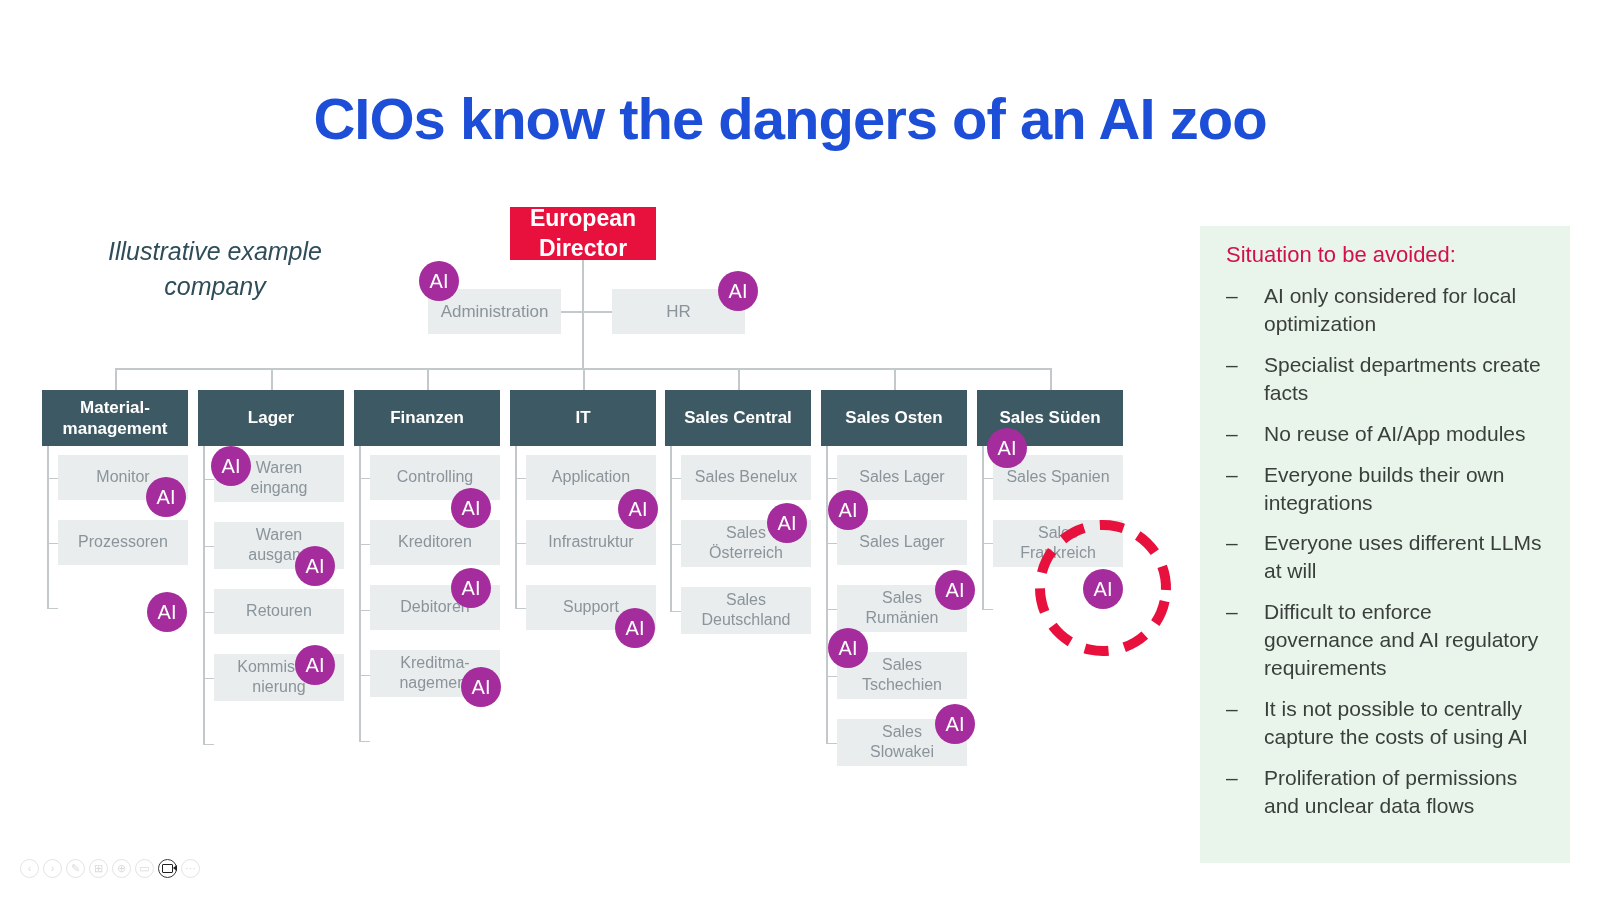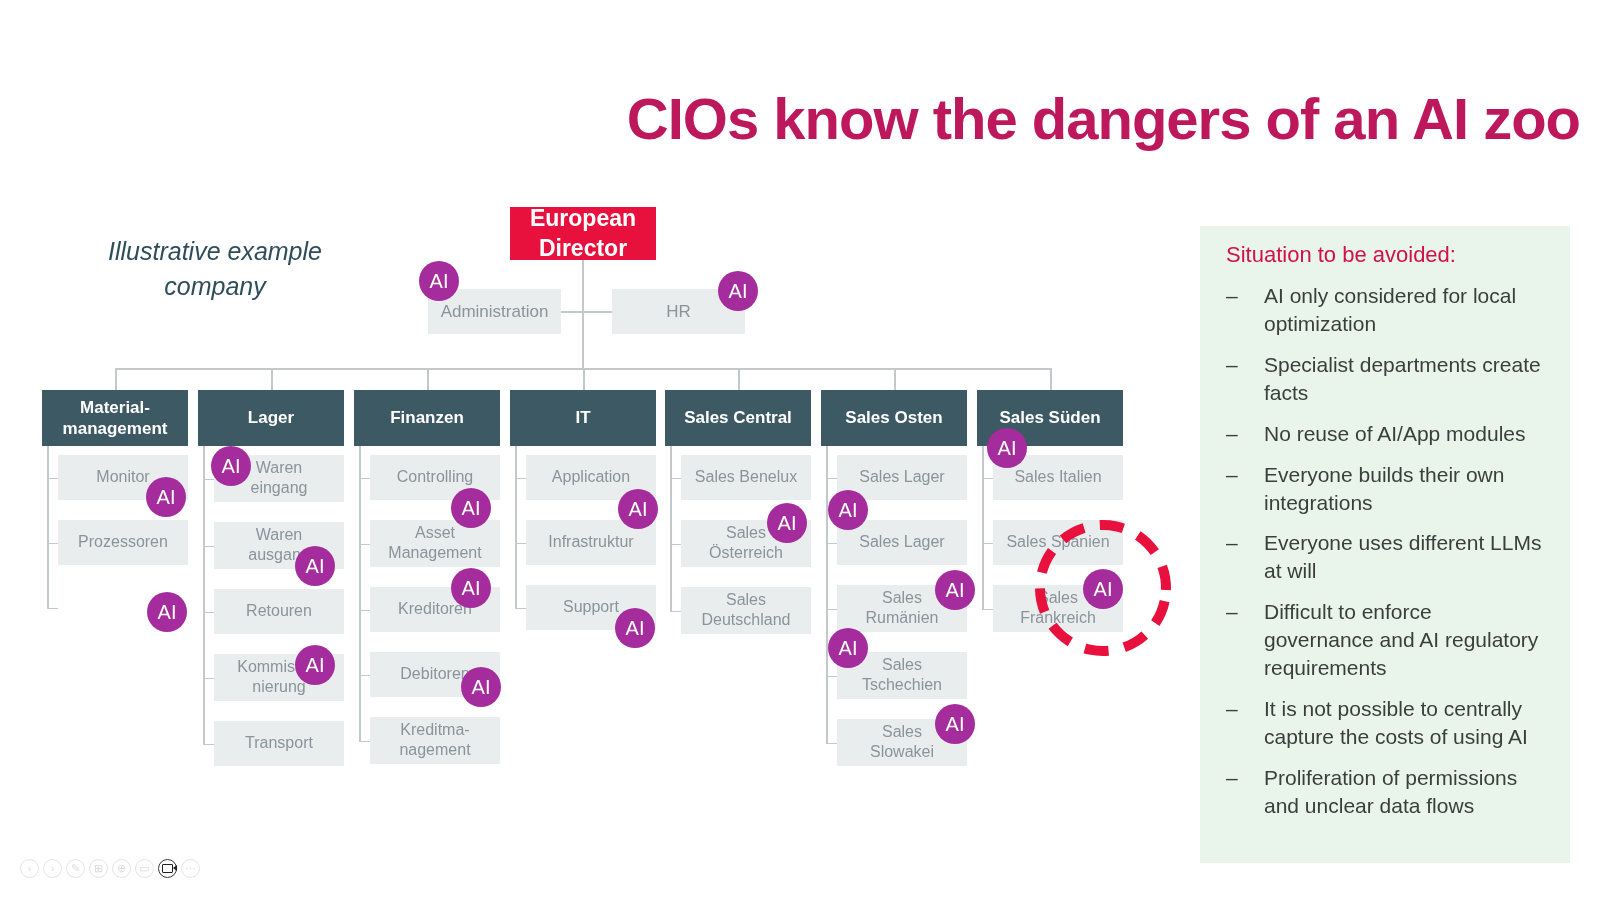--- a/index.html
+++ b/index.html
@@ -1,19 +1,19 @@
 <!DOCTYPE html>
 <html><head>
 <meta charset="utf-8">
 <style>
   html,body{margin:0;padding:0;background:#fff;}
   .canvas{position:relative;width:1600px;height:900px;background:#ffffff;overflow:hidden;
           font-family:"Liberation Sans",sans-serif;}
-  .title{position:absolute;top:46px;left:0;width:1580px;text-align:right;
-         font-size:58px;font-weight:700;color:#be185d;letter-spacing:-1px;}
+  .title{position:absolute;top:46px;left:0;width:1580px;text-align:center;
+         font-size:58px;font-weight:700;color:#1d4ed8;letter-spacing:-1px;}
   .annotation{position:absolute;left:75px;top:234px;width:280px;text-align:center;
          font-style:italic;font-size:25px;color:#2f4d59;line-height:1.4;}
   .box{position:absolute;display:flex;align-items:center;justify-content:center;
        text-align:center;white-space:pre-line;box-sizing:border-box;}
   .director{left:510px;top:207px;width:146px;height:53px;background:#e8103c;color:#fff;
        font-weight:700;font-size:23px;line-height:1.3;}
   .staff{background:#e9edee;color:#8a949a;font-size:17px;}
   #admin{left:428px;top:289px;width:133px;height:45px;}
   #hr{left:612px;top:289px;width:133px;height:45px;}
   .col{position:absolute;top:390px;width:146px;}
@@ -68,29 +68,26 @@
       <div class="col" style="left: 198px;">
         <div class="dept-header">Lager</div>
         <div class="units">
           <div class="unit">Waren
 eingang</div>
           <div class="unit">Waren
 ausgang</div>
           <div class="unit">Retouren</div>
           <div class="unit">Kommissio-
 nierung</div>
-          <div class="unit">Transport</div>
         </div>
       </div>
       <div class="col" style="left: 354px;">
         <div class="dept-header">Finanzen</div>
         <div class="units">
           <div class="unit">Controlling</div>
-          <div class="unit">Asset
-Management</div>
           <div class="unit">Kreditoren</div>
           <div class="unit">Debitoren</div>
           <div class="unit">Kreditma-
 nagement</div>
         </div>
       </div>
       <div class="col" style="left: 510px;">
         <div class="dept-header">IT</div>
         <div class="units">
           <div class="unit">Application</div>
@@ -117,21 +114,20 @@
 Rumänien</div>
           <div class="unit">Sales
 Tschechien</div>
           <div class="unit">Sales
 Slowakei</div>
         </div>
       </div>
       <div class="col" style="left: 977px;">
         <div class="dept-header">Sales Süden</div>
         <div class="units">
-          <div class="unit">Sales Italien</div>
           <div class="unit">Sales Spanien</div>
           <div class="unit">Sales
 Frankreich</div>
         </div>
       </div>
     </div>
   <div id="connectors">
       <div class="line" style="left: 582px; top: 260px; width: 1.5px; height: 108px;"></div>
       <div class="line" style="left: 561px; top: 311px; width: 51px; height: 1.5px;"></div>
       <div class="line" style="left: 115px; top: 368px; width: 936px; height: 1.5px;"></div>

